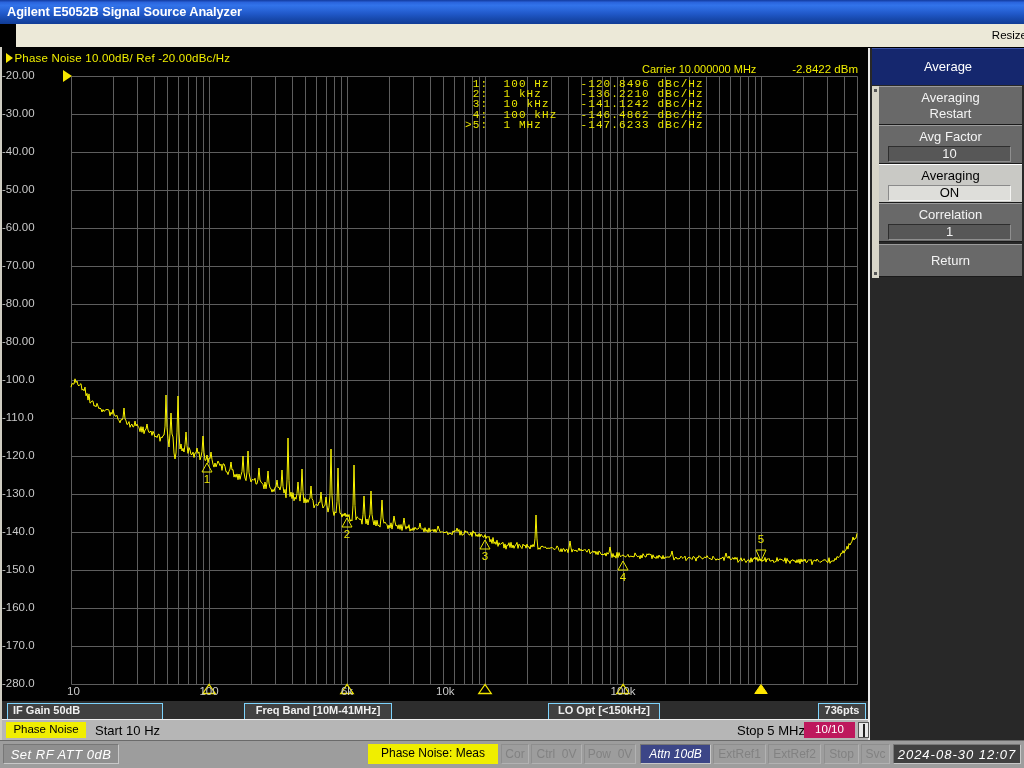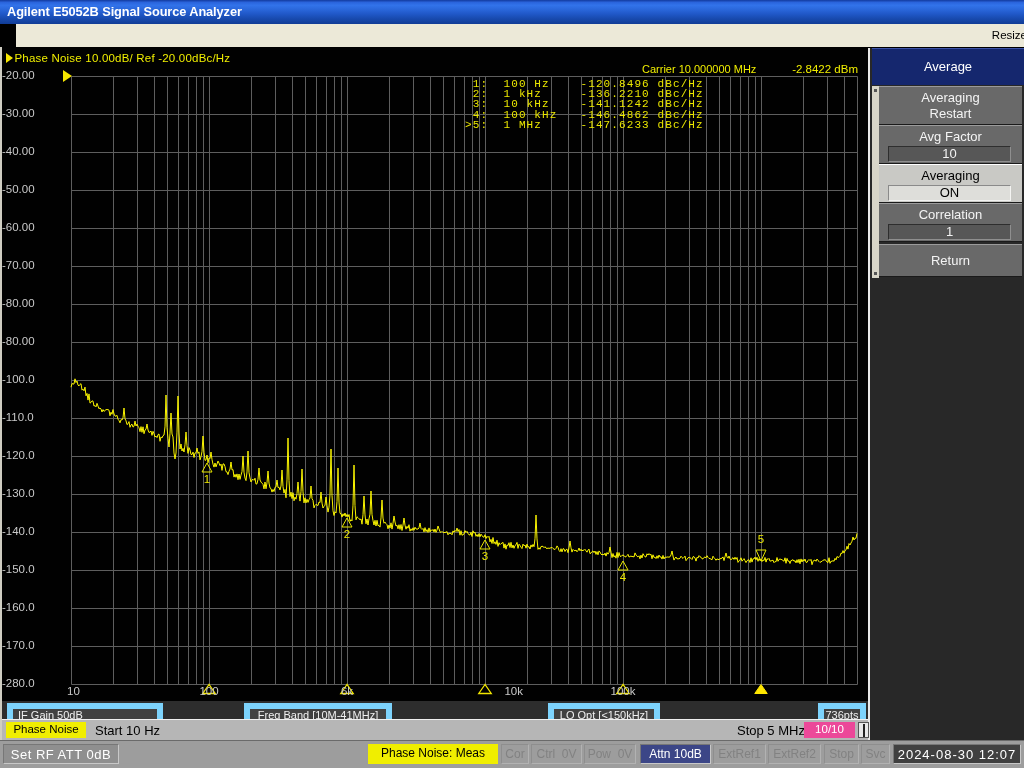--- a/index.html
+++ b/index.html
@@ -28,41 +28,41 @@
 .ylab { position:absolute; left:0px; width:60px; text-align:left; font-size:11.5px; color:#c9c9c9; }
 .xlab { position:absolute; top:637px; font-size:11.5px; color:#c9c9c9; }
 
 #mtable { left:463px; top:30.5px; font-family:"Liberation Mono", monospace; font-size:11px; line-height:10.4px; letter-spacing:1.1px; color:#ece800; white-space:pre; }
 
 #plotsvg { position:absolute; left:0; top:0; width:866px; height:692px; }
 #plotsvg line { stroke:#5e5e5e; stroke-width:1; }
 .mnum { fill:#ece800; font-family:"Liberation Sans",sans-serif; font-size:11.5px; text-anchor:middle; }
 
 #bar1 { position:absolute; left:0; top:653px; width:866px; height:18px; background:#2d2d2d; }
-.b1box { position:absolute; top:2px; height:22px; background:#414141; border:6px solid #7dd3fc; color:#efefef; font-size:11px; text-align:center; line-height:12px; }
+.b1box { position:absolute; top:2px; height:22px; background:#414141; border:1px solid #7dd3fc; color:#efefef; font-size:11px; text-align:center; line-height:12px;font-weight:bold; }
 #bar2 { position:absolute; left:0; top:671px; width:866px; height:21px; background:#b6b6b6; border-top:1px solid #efefef; }
 .b2t { position:absolute; top:3px; font-size:13px; color:#000; }
 #pnbox { position:absolute; left:4px; top:2px; width:80px; height:16px; background:#f0ee00; color:#000; font-size:11.5px; text-align:center; line-height:15px; }
-#tenbox { position:absolute; left:802px; top:2px; width:51px; height:16px; background:#ec4899; color:#fff; font-size:11.5px; text-align:center; line-height:15px; }
+#tenbox { position:absolute; left:802px; top:2px; width:51px; height:16px; background:#be185d; color:#fff; font-size:11.5px; text-align:center; line-height:15px; }
 #prog { position:absolute; left:856px; top:2px; width:11px; height:16px; background:#e8e8e8; border:1px solid #555; }
 #prog i { position:absolute; left:4px; top:1px; width:1.5px; height:13px; background:#222; }
 
 #menu { left:870px; top:48px; width:154px; height:692px; background:#282828;padding-left:8px; }
 #mhead { position:absolute; left:2px; top:0px; width:152px; height:37px; background:#15276e; border-top:1px solid #3d54a8; color:#fff; font-size:13px; text-align:center; line-height:35px; }
 #scroll { position:absolute; left:2px; top:38px; width:7px; height:192px; background:#d8d5c8; }
 #scroll i { position:absolute; left:2px; width:3px; height:3px; background:#555; }
 .btn { position:absolute; left:9px; width:143px; background:#696969; border-top:1px solid #9b9b9b; border-bottom:1px solid #1a1a1a; color:#f4f4f4; font-size:13px; text-align:center; }
 .btn .l1 { padding-top:2px; line-height:17px; }
 .inset { margin:1px 11px 0 9px; height:16px; background:#575757; border:1px solid #2e2e2e; border-bottom-color:#8f8f8f; border-right-color:#8f8f8f; line-height:14px; }
 .btn.active { background:#c9c9c5; color:#000; border-top:1px solid #ffffff; }
 .btn.active .inset { background:#dededa; border-color:#8a8a8a; border-bottom-color:#f4f4f2; border-right-color:#f4f4f2; }
 
 #status { left:0; top:740px; width:1024px; height:28px; background:#9d9d9d; border-top:1px solid #6a6a6a; }
 .sbox { position:absolute; top:3px; height:20px; font-size:12px; text-align:center; line-height:19px; }
-.sunk { border:1px solid #777; border-bottom-color:#c8c8c8; border-right-color:#c8c8c8; }
+.sunk { border:1px solid #777; border-bottom-color:#c8c8c8; border-right-color:#c8c8c8;font-style:italic; }
 .dis { color:#828282; border:1px solid #8e8e8e; border-bottom-color:#b2b2b2; border-right-color:#b2b2b2; }
 </style>
 </head>
 <body>
   <div class="abs" id="titlebar">
     <span>Agilent E5052B Signal Source Analyzer</span>
   </div>
   <div class="abs" id="menustrip">
     <span>Resize</span>
   </div>
@@ -179,21 +179,21 @@
 <div class="ylab" style="top:401px">-120.0</div>
 <div class="ylab" style="top:439px">-130.0</div>
 <div class="ylab" style="top:477px">-140.0</div>
 <div class="ylab" style="top:515px">-150.0</div>
 <div class="ylab" style="top:553px">-160.0</div>
 <div class="ylab" style="top:591px">-170.0</div>
 <div class="ylab" style="top:629px">-280.0</div>
     <div class="xlab" style="left:65px">10</div>
 <div class="xlab" style="left:177px;width:60px;text-align:center">100</div>
 <div class="xlab" style="left:315px;width:60px;text-align:center">6k</div>
-<div class="xlab" style="left:461px;width:60px;text-align:right">10k</div>
+<div class="xlab" style="left:434px;width:60px;text-align:left">10k</div>
 <div class="xlab" style="left:591px;width:60px;text-align:center">100k</div>
 
     <div class="abs" id="mtable"> 1:  100 Hz    -120.8496 dBc/Hz
  2:  1 kHz     -136.2210 dBc/Hz
  3:  10 kHz    -141.1242 dBc/Hz
  4:  100 kHz   -146.4862 dBc/Hz
 &gt;5:  1 MHz     -147.6233 dBc/Hz</div>
 
     <div id="bar1">
       <div class="b1box" style="left:5px;width:156px;text-align:left;padding-left:5px">IF Gain 50dB</div>

